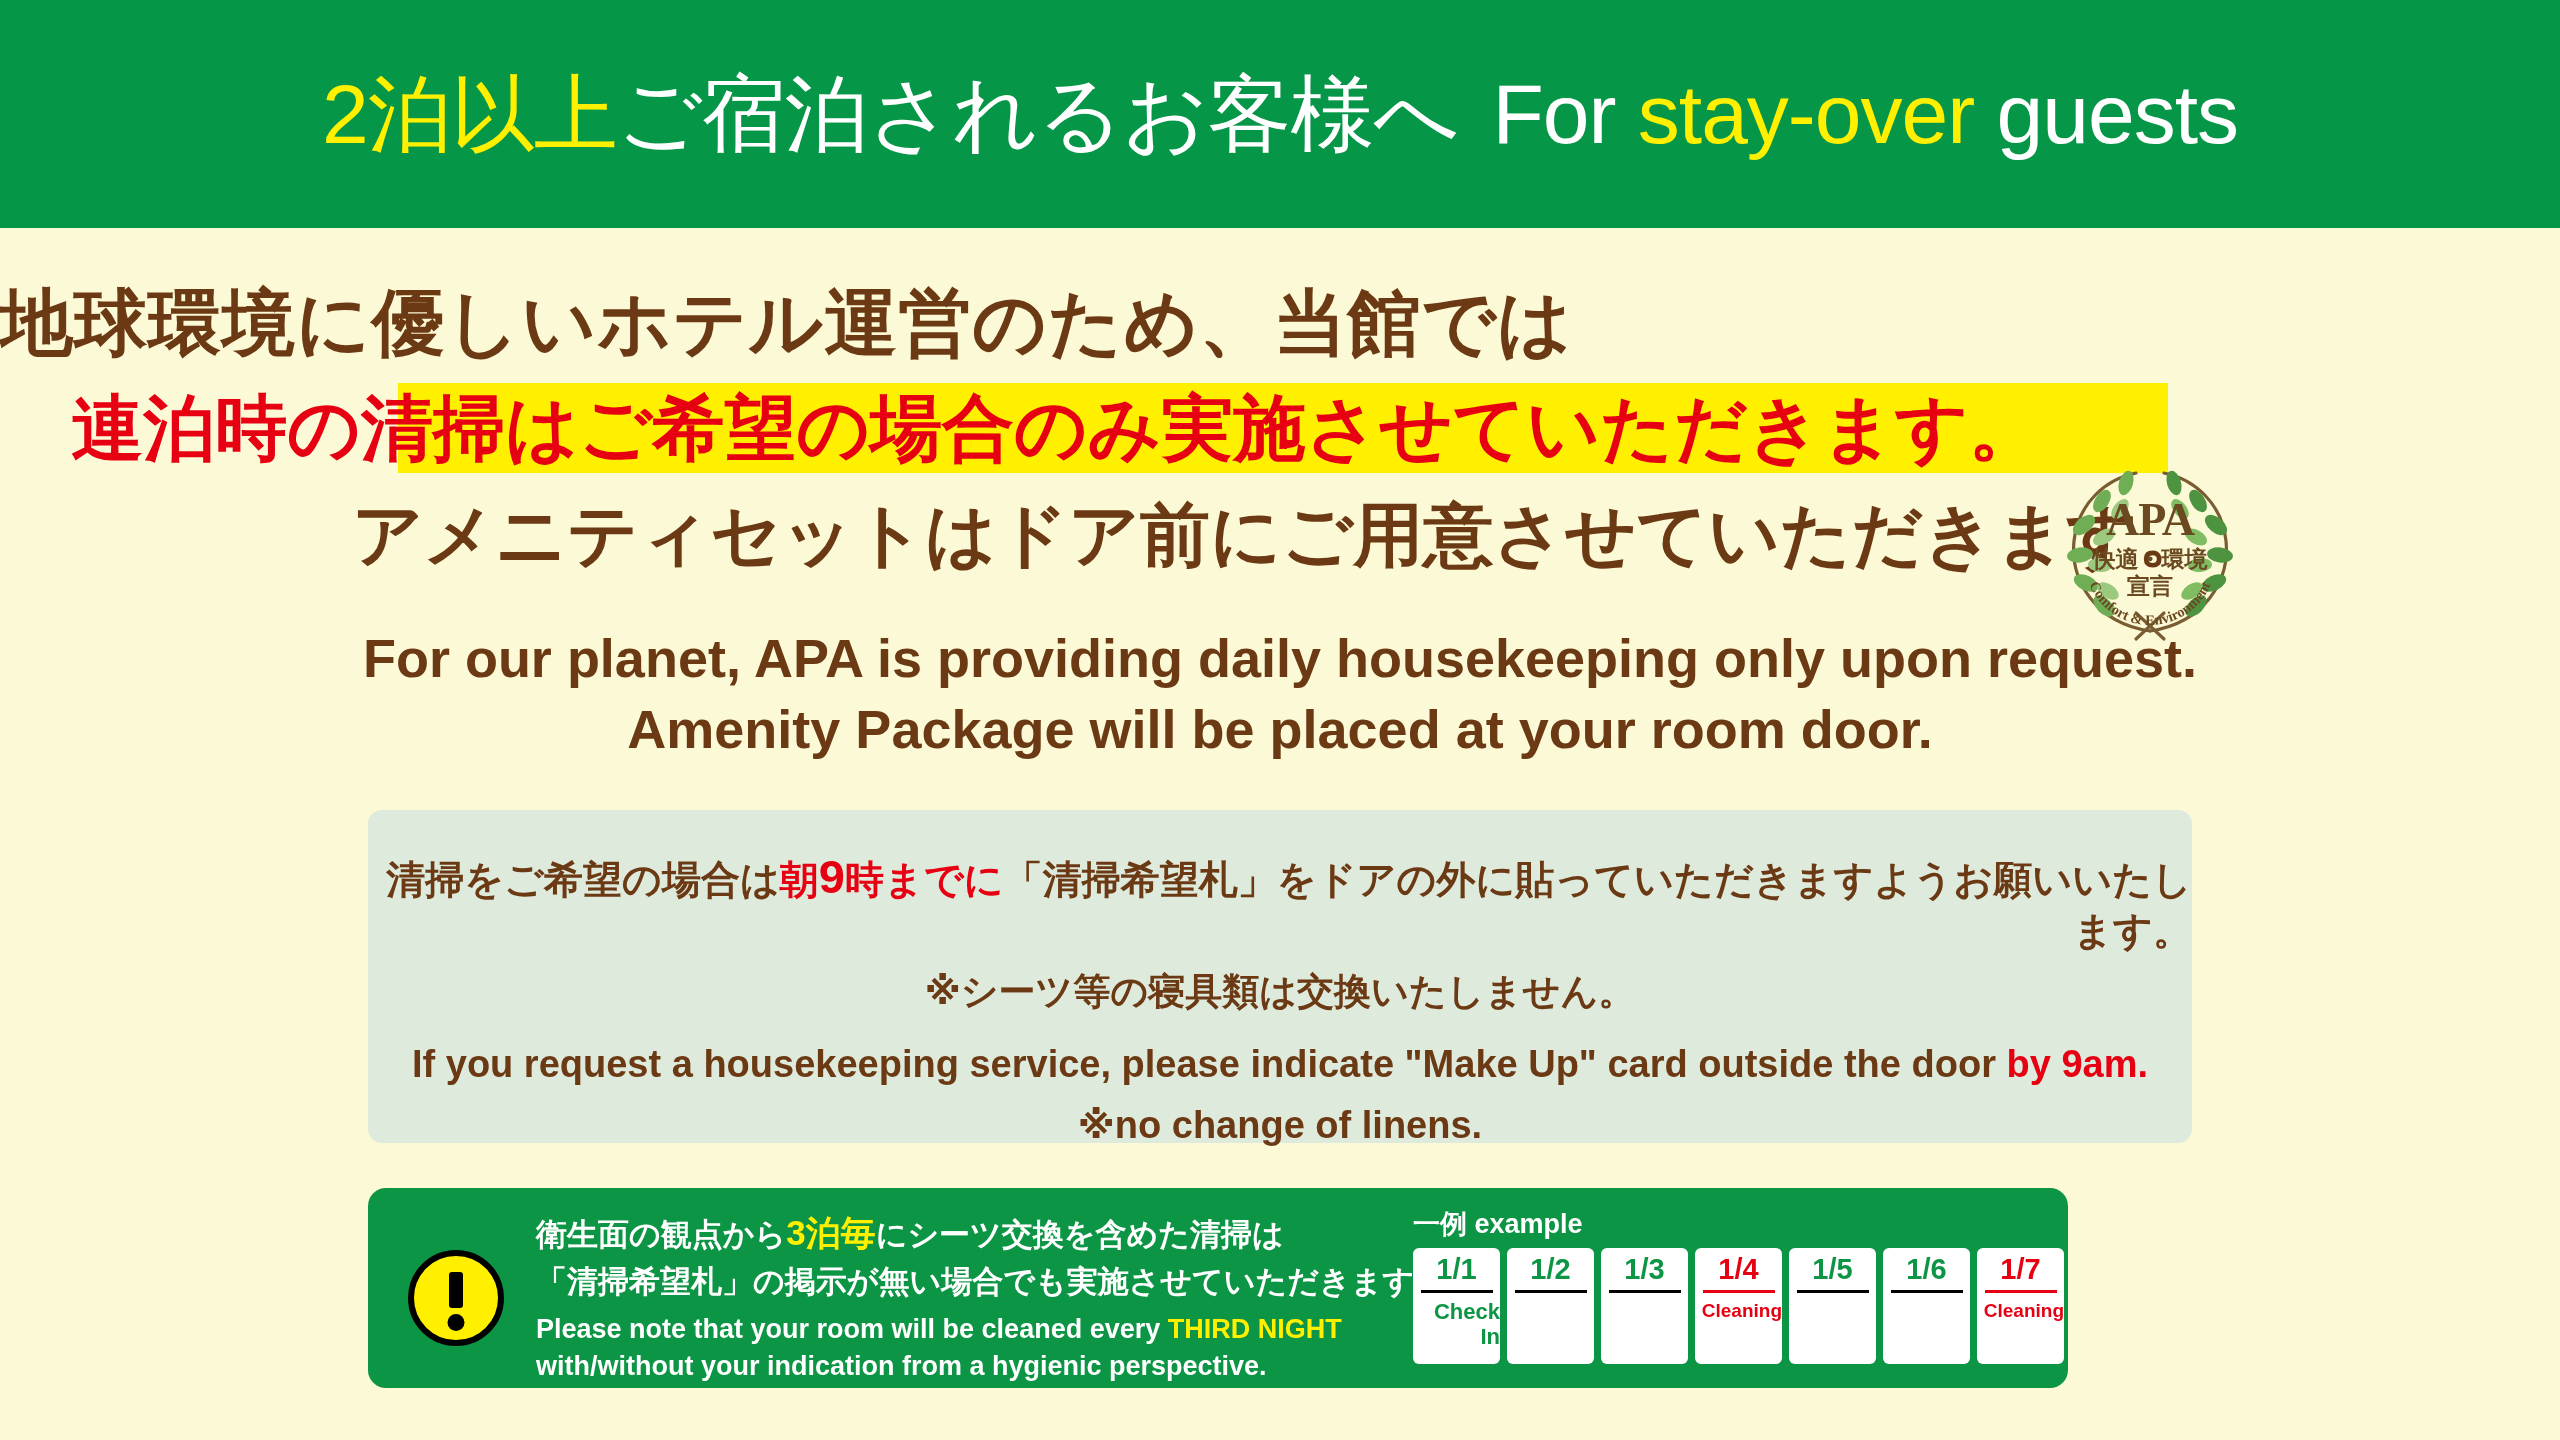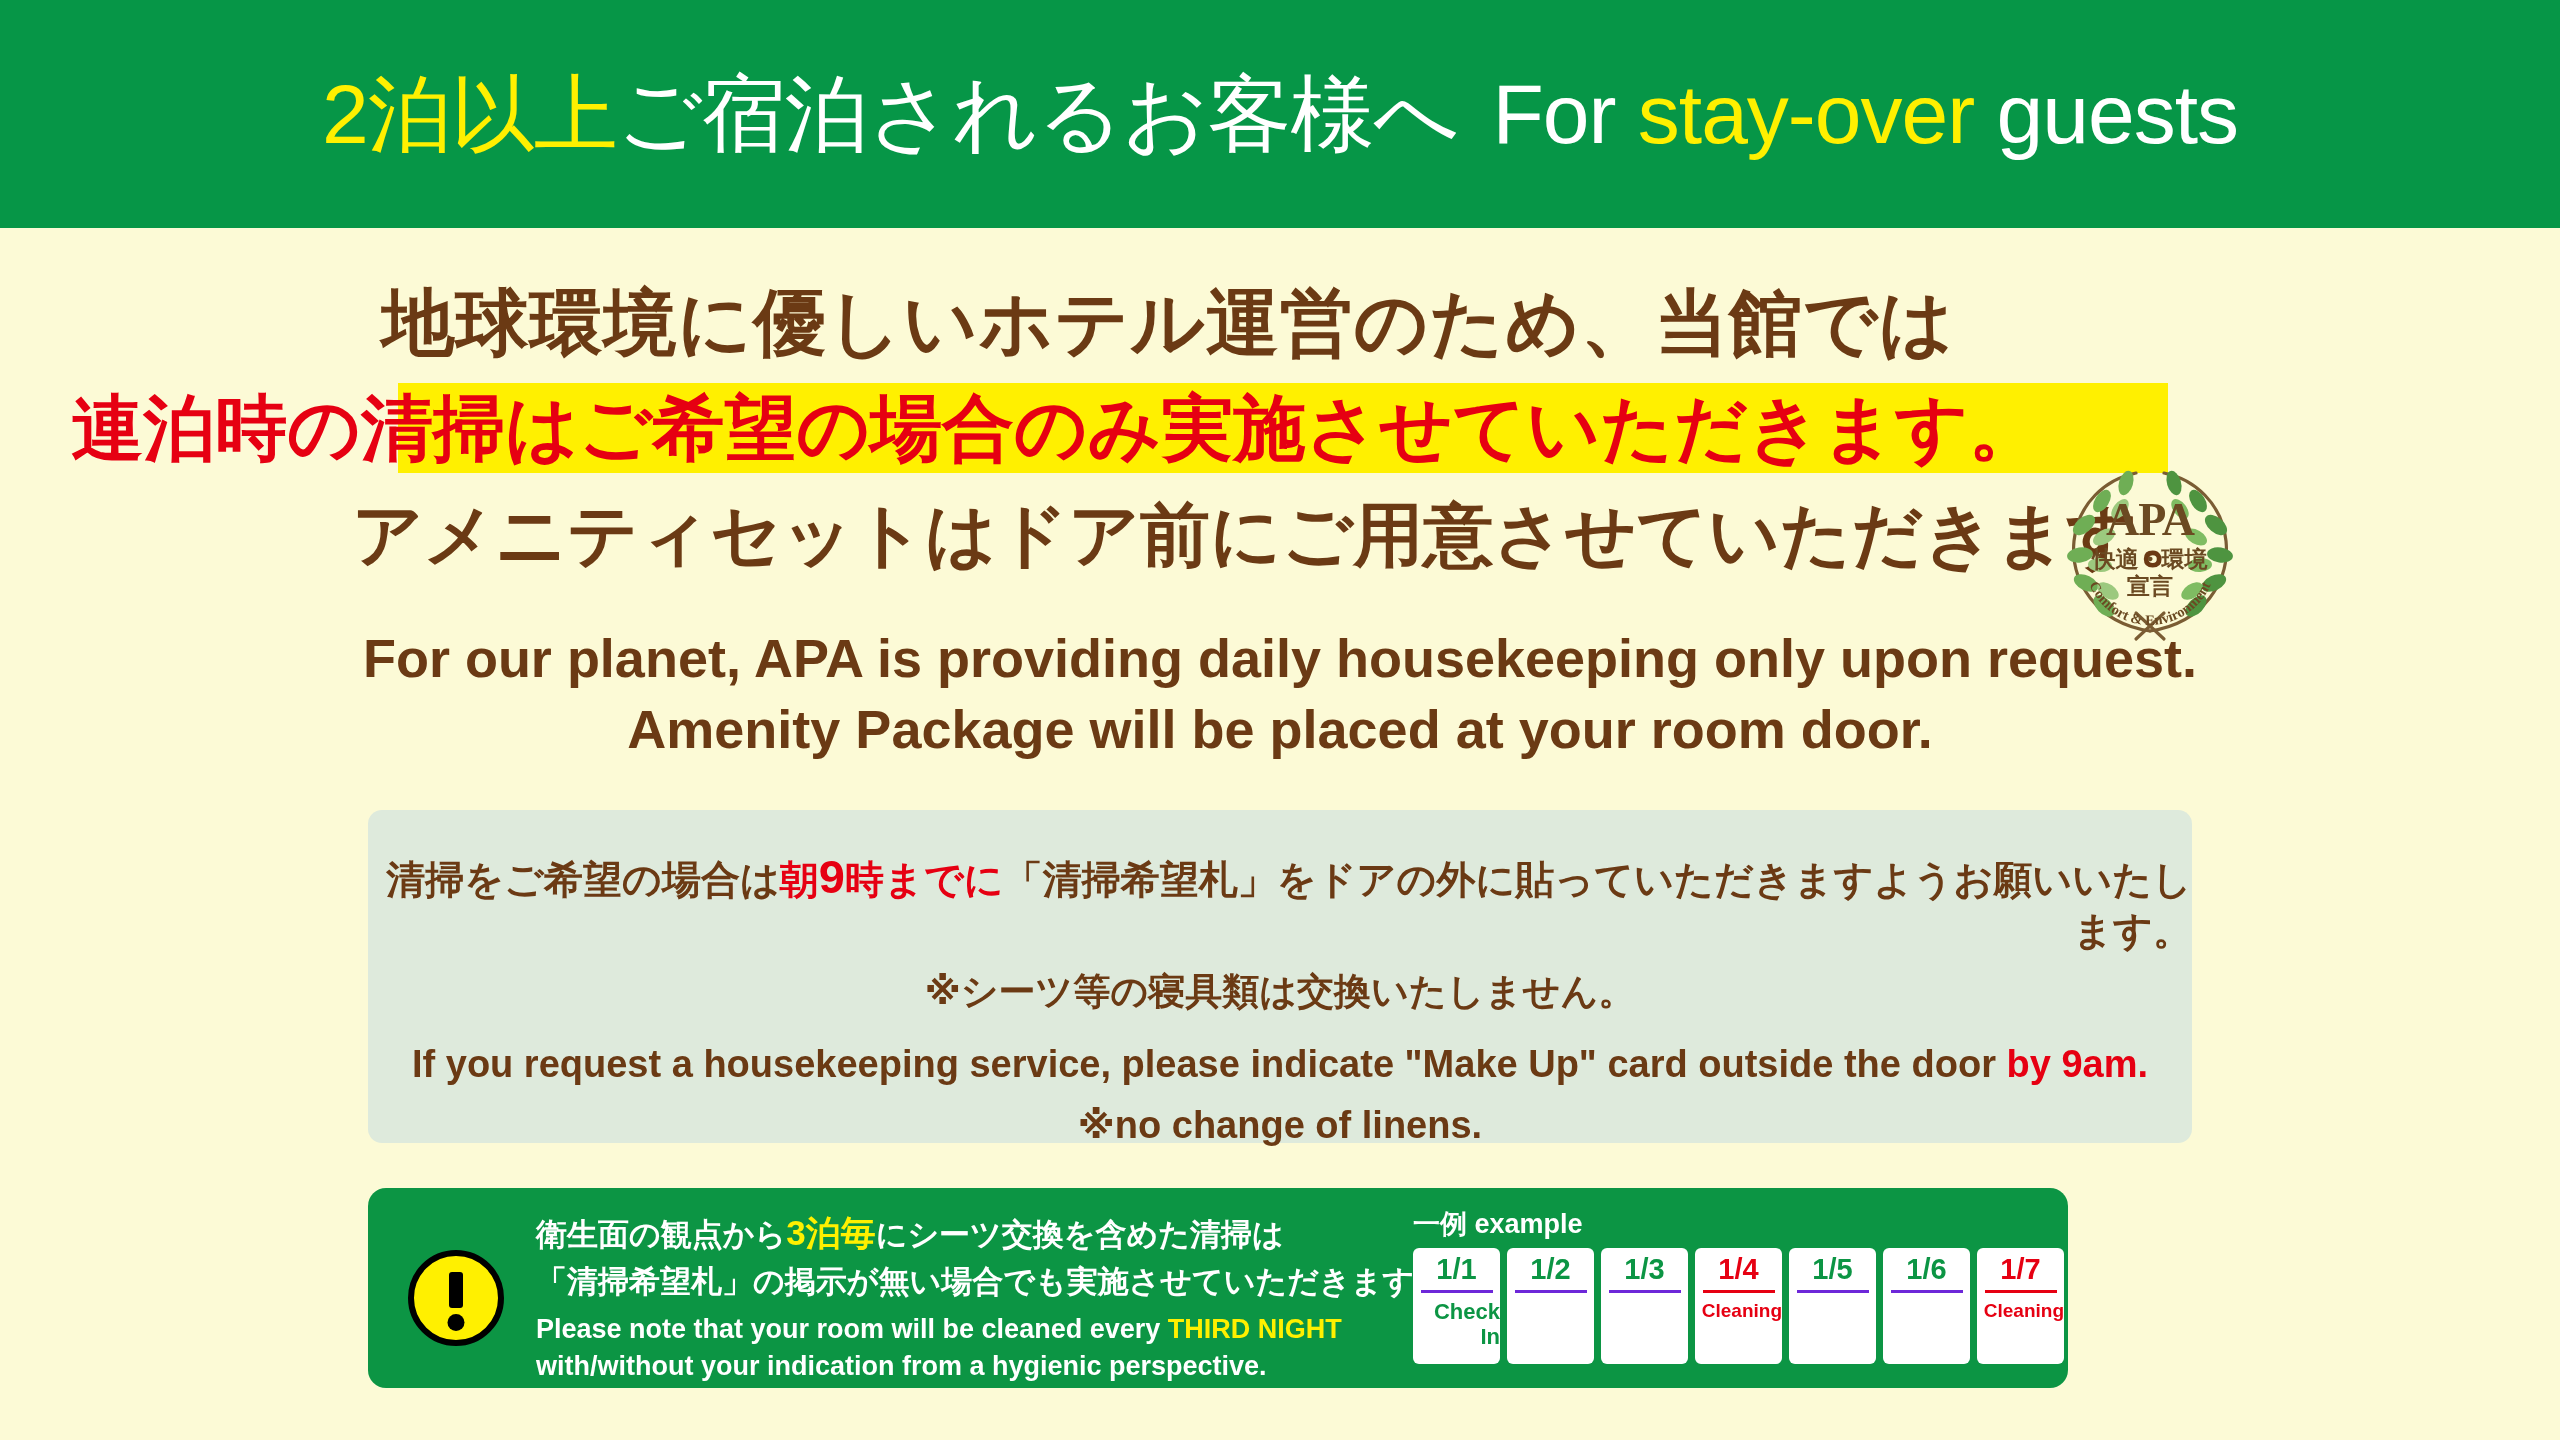--- a/index.html
+++ b/index.html
@@ -45,21 +45,20 @@
     left: 0;
     top: 228px;
     width: 2560px;
     height: 1212px;
   }
 
   .jp-line-1 {
     position: absolute;
     left: 0; top: 58px;
     width: 2336px;
-    text-align: center;
     font-size: 73px;
     font-weight: 700;
     color: #6B3A14;
     letter-spacing: 1px;
     line-height: 1;
   }
 
   
   .highlight-band {
     position: absolute;
@@ -258,21 +257,21 @@
   .cal-date {
     font-size: 29px;
     font-weight: 700;
     line-height: 1;
     padding-top: 7px;
     padding-bottom: 6px;
     width: 72px;
     text-align: center;
     box-sizing: border-box;
   }
-  .cal-date.green { color: #0C9544; border-bottom: 3px solid #6d28d9; }
+  .cal-date.green { color: #0C9544; border-bottom: 3px solid #000000; }
   .cal-date.red   { color: #E60012; border-bottom: 3px solid #E60012; }
   .cal-note {
     font-size: 20px;
     font-weight: 700;
     line-height: 1.12;
     text-align: right;
     padding-top: 7px;
     width: 100%;
     box-sizing: border-box;
   }

